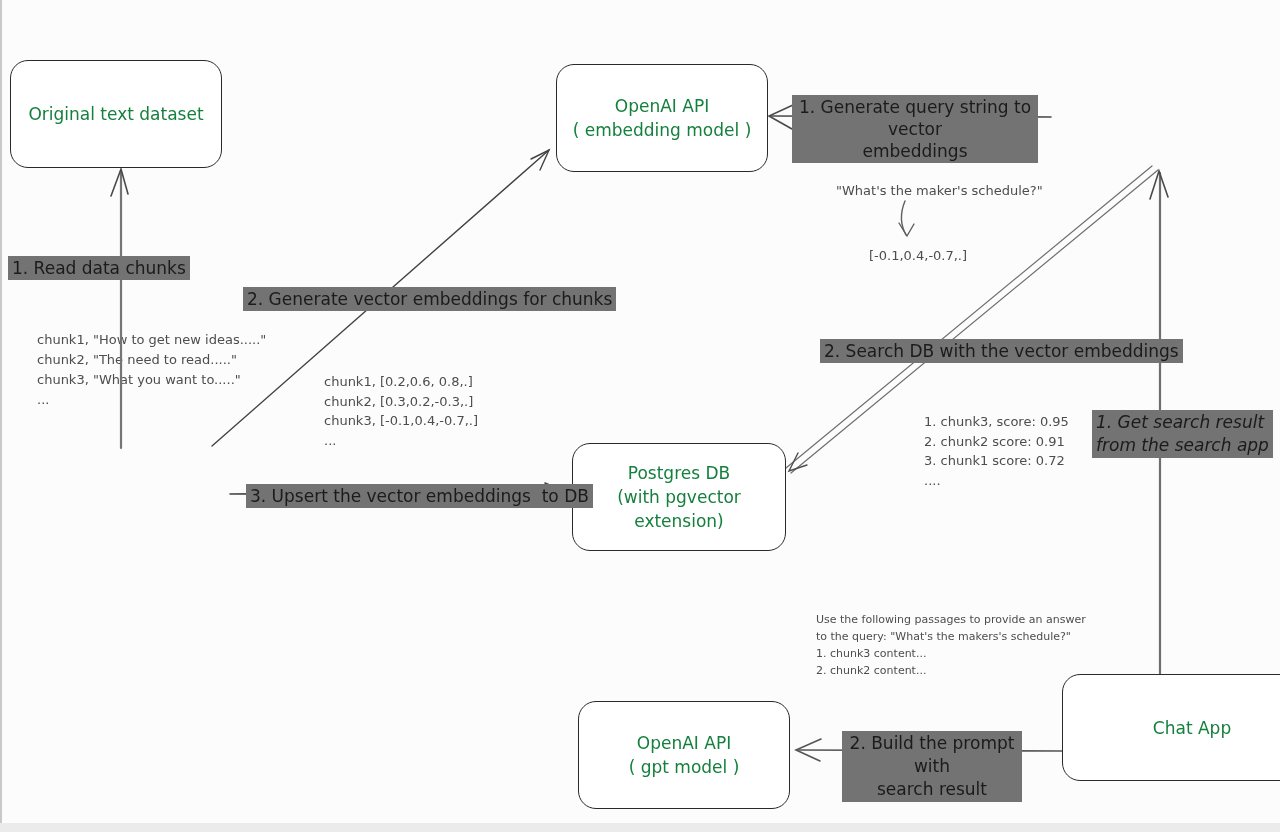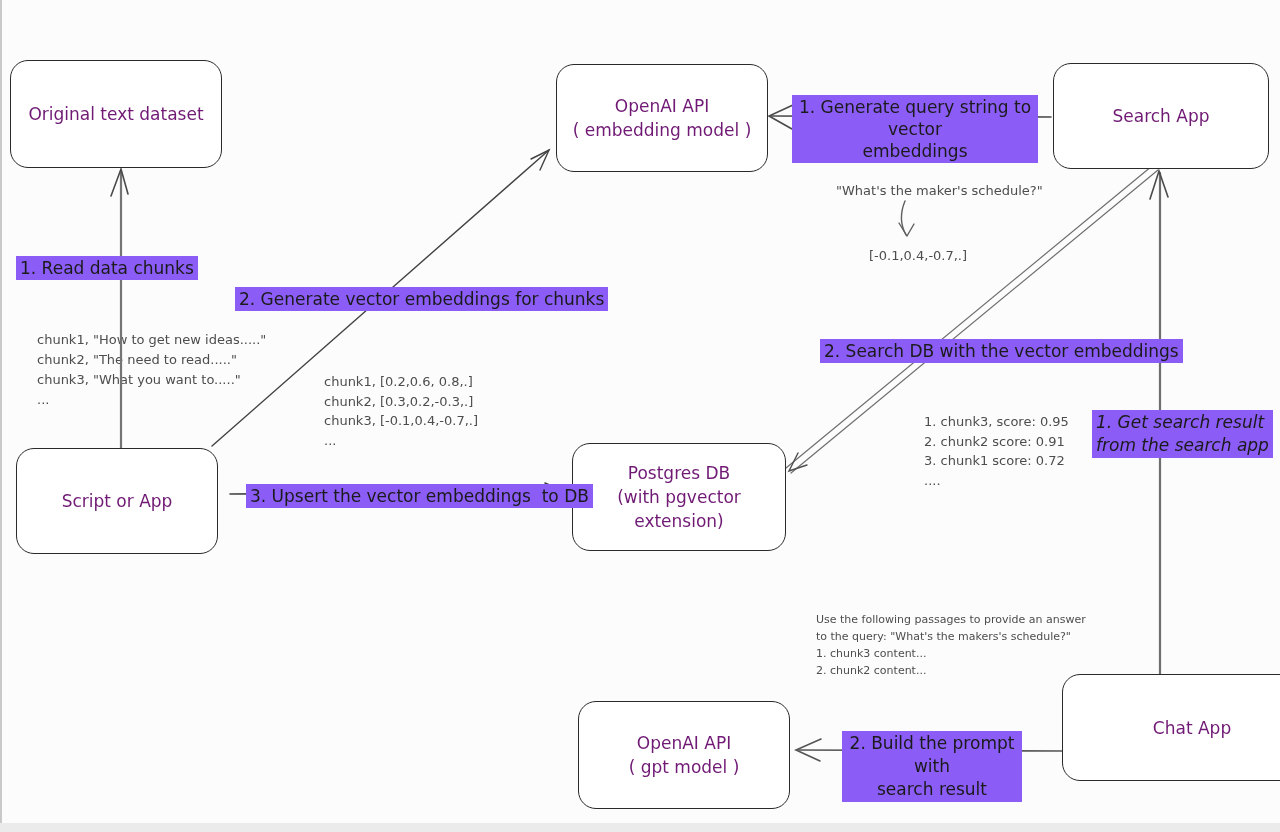--- a/index.html
+++ b/index.html
@@ -5,25 +5,25 @@
   html,body{margin:0;padding:0;background:#fcfcfc;}
   #canvas{
     position:relative;width:1280px;height:832px;background:#fcfcfc;overflow:hidden;
     font-family:"DejaVu Sans", sans-serif;color:#1c1c1c;
   }
   .edge-left{position:absolute;left:0;top:0;width:2px;height:832px;background:#c9c9c9;}
   .edge-bottom{position:absolute;left:0;top:823px;width:1280px;height:9px;background:#ebebeb;}
   .node{
     position:absolute;border:1.6px solid #2a2a2a;border-radius:18px;background:#ffffff;
     display:flex;flex-direction:column;align-items:center;justify-content:center;
-    font-size:17px;line-height:24px;text-align:center;z-index:2;color:#701a75;
+    font-size:17px;line-height:24px;text-align:center;z-index:2;color:#15803d;
     white-space:pre-line;
   }
   .lbl{
-    position:absolute;z-index:3;background:#8b5cf6;color:#1b1b1b;
+    position:absolute;z-index:3;background:#737373;color:#1b1b1b;
     font-size:17px;line-height:22px;white-space:pre-wrap;padding:1px 4px;
   }
   .lbl.center{text-align:center;}
   .ann{
     position:absolute;z-index:0;color:#4d4d4d;font-size:13px;line-height:20px;
     white-space:pre-wrap;
   }
   svg.wires{position:absolute;left:0;top:0;z-index:1;}
 </style>
 </head>
@@ -90,30 +90,28 @@
 
     <g fill="none" stroke-linecap="round">
       <path d="M905,201 C900,213 900,224 906,235" stroke="#5f5f5f" stroke-width="1.4"></path>
       <path d="M899,223 L907,236 L914,224" stroke="#5f5f5f" stroke-width="1.4"></path>
     </g>
   </svg>
 
   <div class="node" style="left:10px;top:60px;width:210px;height:106px;">Original text dataset</div>
   <div class="node" style="left:556px;top:64px;width:210px;height:106px;">OpenAI API
 ( embedding model )</div>
-  <div class="node" style="left:1053px;top:63px;width:214px;height:104px;">Search App</div>
-  <div class="node" style="left:16px;top:448px;width:200px;height:104px;">Script or App</div>
   <div class="node" style="left:572px;top:443px;width:212px;height:106px;">Postgres DB
 (with pgvector extension)</div>
   <div class="node" style="left:578px;top:701px;width:210px;height:106px;">OpenAI API
 ( gpt model )</div>
   <div class="node" style="left:1062px;top:674px;width:210px;height:105px;padding-left:24px;">Chat App</div>
 
-  <div class="lbl" style="left:16px;top:256px;">1. Read data chunks</div>
-  <div class="lbl" style="left:235px;top:287px;">2. Generate vector embeddings for chunks</div>
+  <div class="lbl" style="left:8px;top:256px;">1. Read data chunks</div>
+  <div class="lbl" style="left:243px;top:287px;">2. Generate vector embeddings for chunks</div>
   <div class="lbl" style="left:246px;top:484px;">3. Upsert the vector embeddings  to DB</div>
   <div class="lbl center" style="left:792px;top:95px;width:238px;">1. Generate query string to vector
 embeddings</div>
   <div class="lbl" style="left:820px;top:311px;margin-top:28px;">2. Search DB with the vector embeddings</div>
   <div class="lbl" style="left:1092px;top:410px;line-height:23px;font-style:italic;">1. Get search result
 from the search app</div>
   <div class="lbl center" style="left:842px;top:731px;width:172px;line-height:23px;">2. Build the prompt with
 search result</div>
 
   <div class="edge-left"></div>

